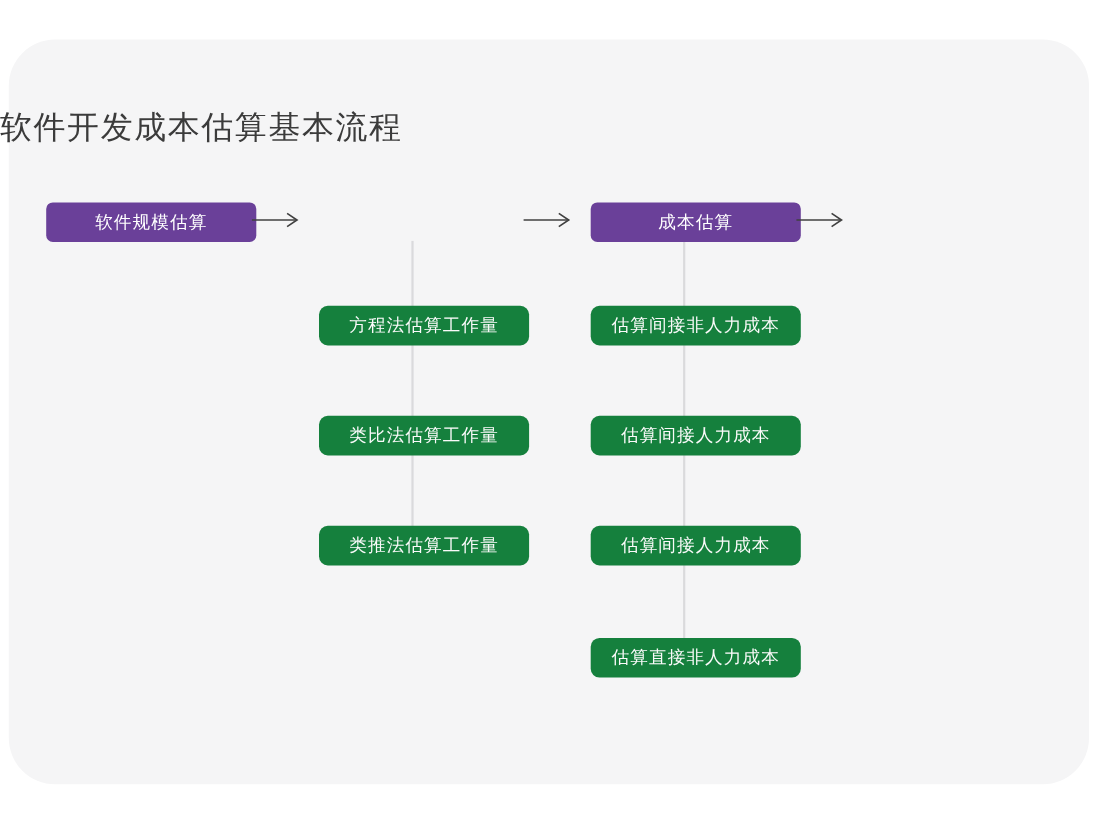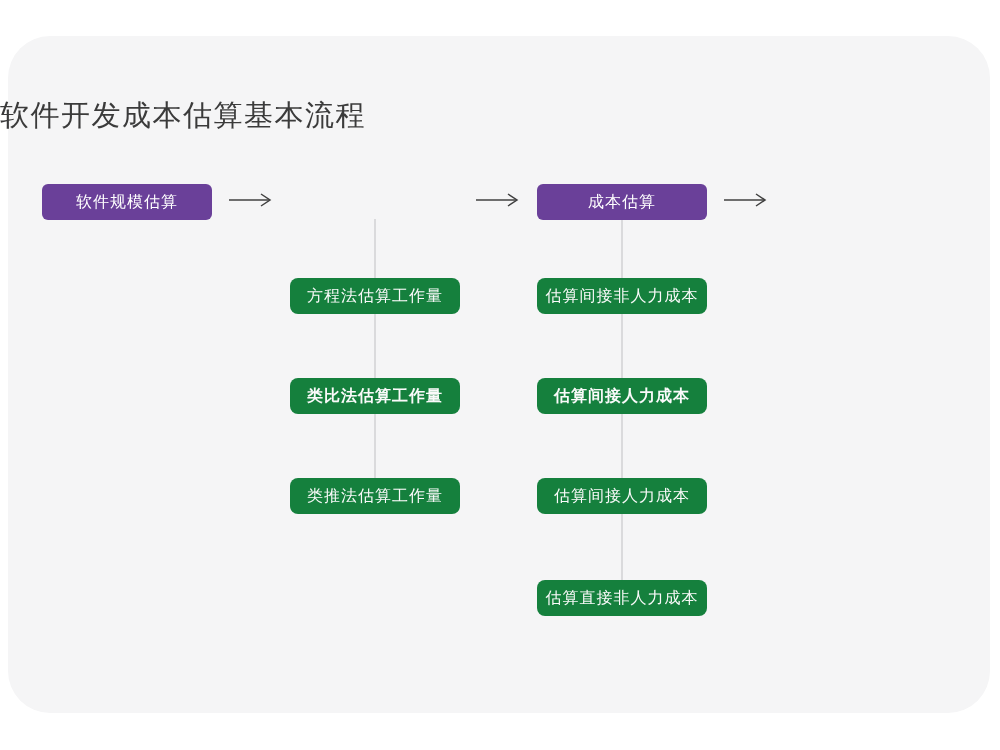--- a/index.html
+++ b/index.html
@@ -8,30 +8,30 @@
   .card {
     position:absolute; left:8px; top:36px; width:982px; height:677px;
     background:#F5F5F6; border-radius:42px;
   }
   .title {
     position:absolute; top:96px; left:0; width:100%;
     font-size:29px; color:#3B3B3B;
     letter-spacing:1.5px; font-weight:400;
   }
   .node {
-    position:absolute; width:170px; height:36px;
+    position:absolute; width:191px; height:36px;
     display:flex; align-items:center; justify-content:center;
     font-size:16px; letter-spacing:1px; box-sizing:border-box;
     white-space:nowrap; z-index:2;
   }
   .primary { background:#6A4099; color:#FFFFFF; border-radius:6px; top:184px; }
   .gray    { background:#15803d; color:#FAFAFA; border-radius:8px; }
   .n1 { left:42px; }  .n2 { left:290px; } .n3 { left:537px; } .n4 { left:785px; }
   .col-work { left:290px; } .col-cost { left:537px; }
-  .r1 { top:278px; } .r2 { top:378px;font-weight:bold; } .r3 { top:478px; } .r4 { top:580px; }
+  .r1 { top:278px; } .r2 { top:378px; } .r3 { top:478px; } .r4 { top:580px; }
   .vline { position:absolute; width:2px; background:#DADADC; z-index:1; }
   .vl-work { left:374px; top:219px; height:280px; }
   .vl-cost { left:621px; top:219px; height:382px; }
   .arrow { position:absolute; top:192px; z-index:2; }
   .a1 { left:227px; } .a2 { left:474px; } .a3 { left:722px; }
 </style>
 </head>
 <body>
 
 <div class="canvas">

